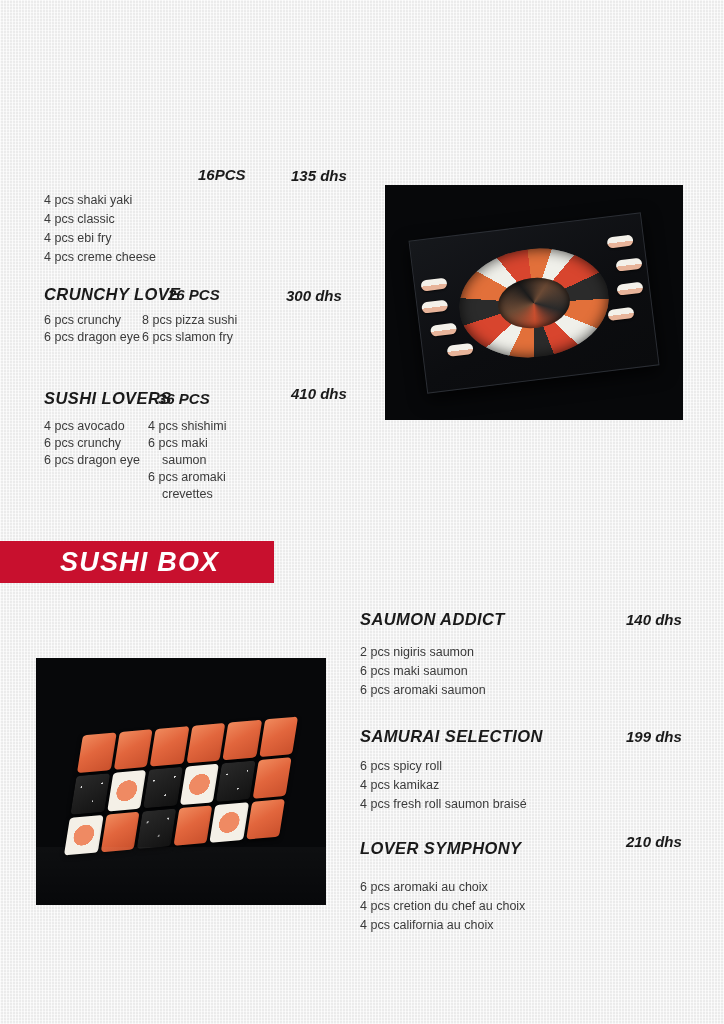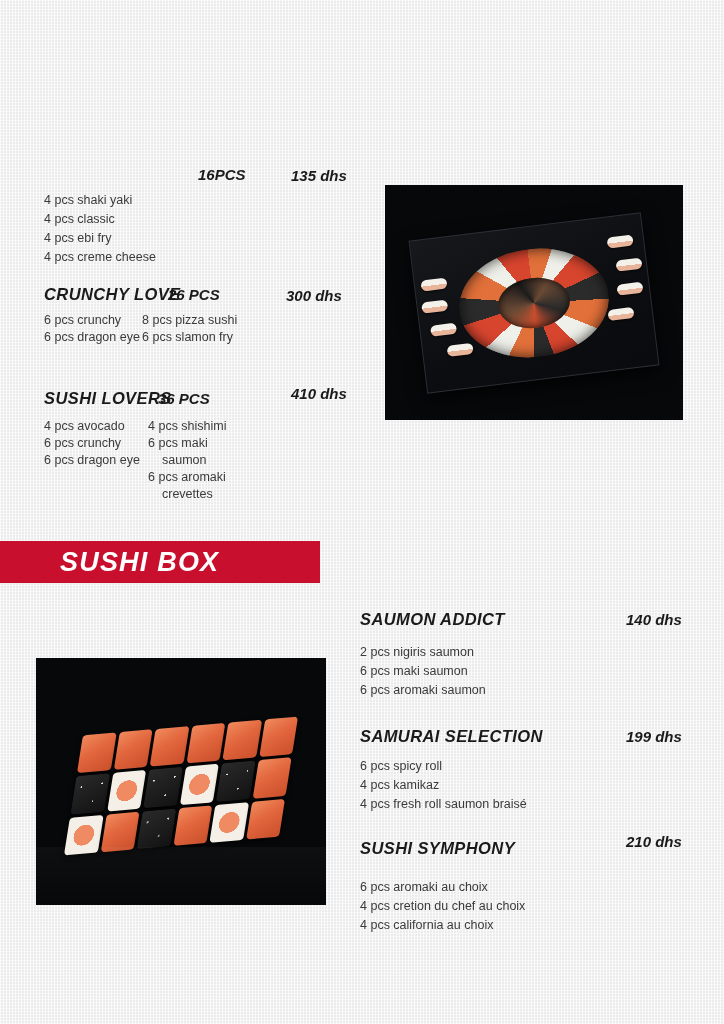--- a/index.html
+++ b/index.html
@@ -35,21 +35,21 @@
   .banner .banner-text {
     color: #ffffff;
     font-family: "Liberation Sans", sans-serif;
     font-weight: bold;
     font-style: italic;
     font-size: 27px;
     letter-spacing: 1.2px;
     padding-left: 60px;
   }
   #banner-lover { left: 0; top: 95px; width: 292px; height: 42px; }
-  #banner-sushi { left: 0; top: 541px; width: 320px; height: 42px; }
+  #banner-sushi { left: 0; top: 541px; width: 274px; height: 42px; }
 
   
   .item-title {
     position: absolute;
     font-family: "Liberation Sans", sans-serif;
     font-weight: bold;
     font-style: italic;
     font-size: 16.5px;
     color: #1a1a1a;
     letter-spacing: 0.4px;
@@ -258,19 +258,19 @@
   <div class="ing" style="left:360px; top:643px;">2   pcs nigiris saumon
 6   pcs maki saumon
 6   pcs aromaki saumon</div>
 
   <div class="item-title" style="left:360px; top:727px;">SAMURAI SELECTION</div>
   <div class="item-price" style="left:626px; top:728px;">199  dhs</div>
   <div class="ing" style="left:360px; top:757px;">6  pcs spicy roll
 4  pcs kamikaz
 4  pcs fresh roll saumon braisé</div>
 
-  <div class="item-title" style="left:360px; top:839px;">SUSHI SYMPHONY</div>
+  <div class="item-title" style="left:360px; top:839px;">LOVER SYMPHONY</div>
   <div class="item-price" style="left:626px; top:833px;">210  dhs</div>
   <div class="ing" style="left:360px; top:878px;">6   pcs aromaki au choix
 4   pcs cretion du chef au choix
 4   pcs california au choix</div>
 
 </div>
 
 </body></html>

